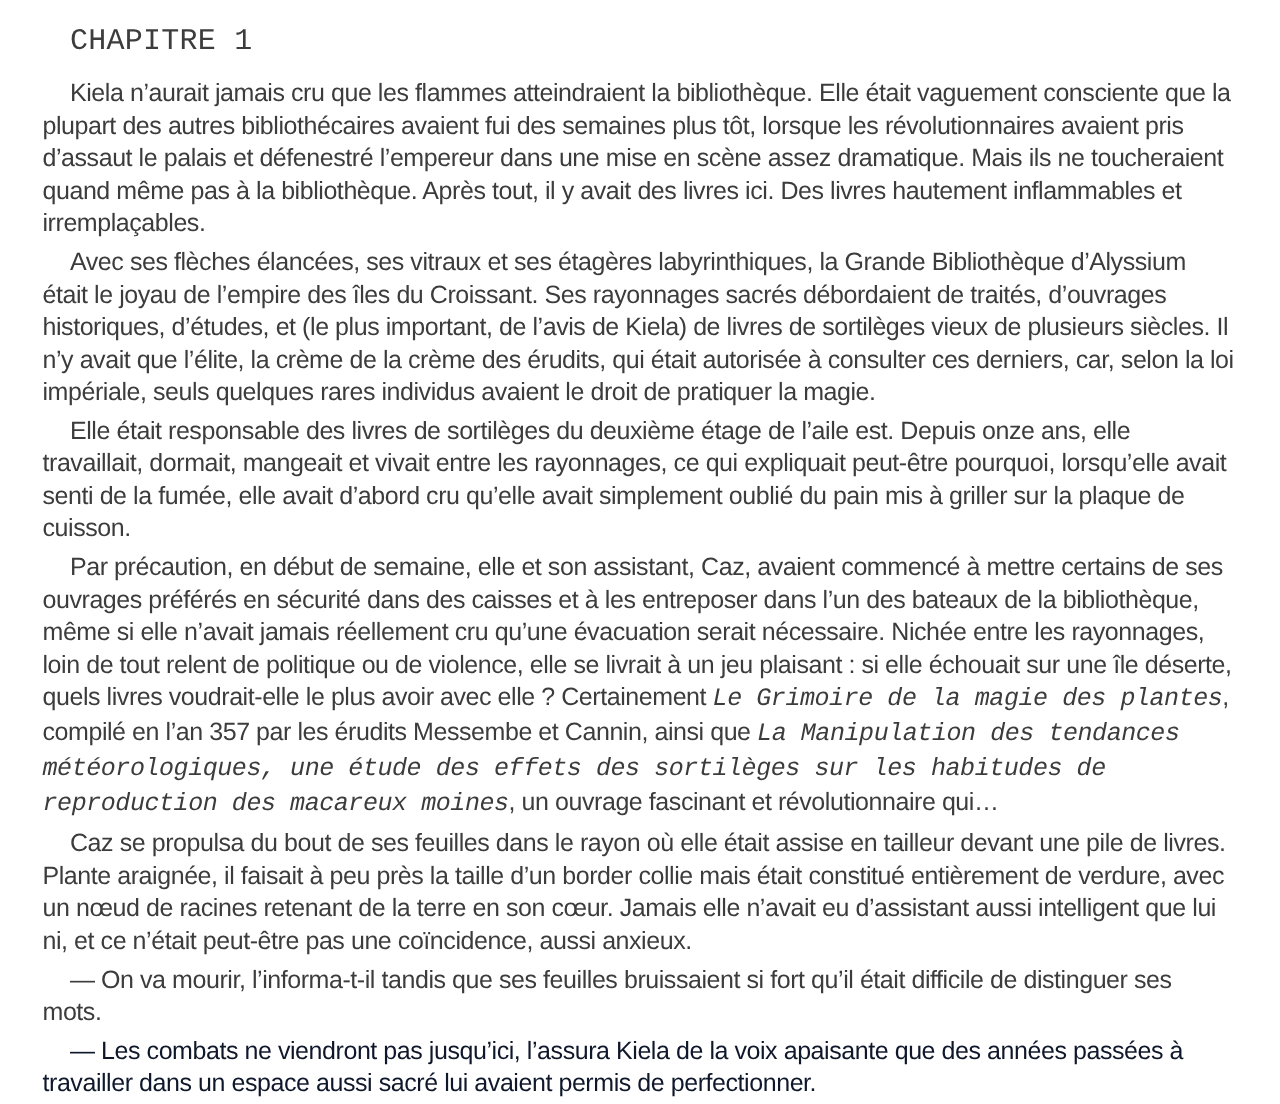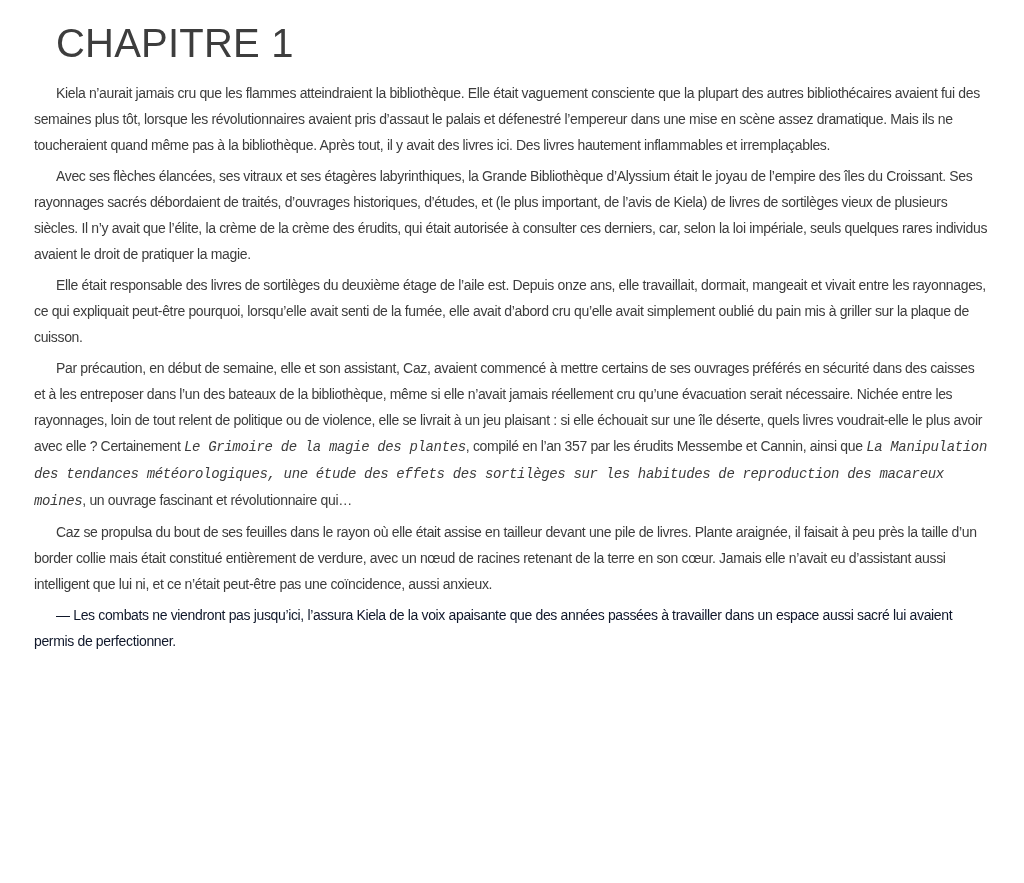--- a/index.html
+++ b/index.html
@@ -14,33 +14,33 @@
     font-family: "Liberation Sans", "DejaVu Sans", sans-serif;
   }
   .page {
     box-sizing: border-box;
     width: 1024px;
     height: 883px;
     padding: 10px 36px 0 34px;
     background: #ffffff;
   }
   .chapter-title {
-    font-family: Liberation Sans, sans-serif;
-    font-size: 40px;
+    font-family: Liberation Mono, monospace;
+    font-size: 24px;
     font-weight: 400;
     color: #3d3d3d;
     margin: 10px 0 14px 22px;
     letter-spacing: 0.2px;
     line-height: 1.15;
   }
   .chapter-body {
     width: 100%;
   }
   .paragraph {
-    font-size: 14px;
+    font-size: 20px;
     line-height: 26px;
     letter-spacing: -0.35px;
     color: #3c3c3c;
     margin: 5px 0;
     text-indent: 22px;
     text-align: left;
   }
   .seg { font-style: normal; }
   .seg.italic { font-style: italic; font-family: Liberation Mono, monospace; }
 </style>
@@ -48,15 +48,16 @@
 <body style="background: rgb(255, 255, 255);">
 
 <div class="page">
   <h1 class="chapter-title" style="color: rgb(61, 61, 61);">CHAPITRE 1</h1>
   <div class="chapter-body">
       <p class="paragraph" style="color: rgb(60, 60, 60);"><span class="seg">Kiela n’aurait jamais cru que les flammes atteindraient la bibliothèque. Elle était vaguement consciente que la plupart des autres bibliothécaires avaient fui des semaines plus tôt, lorsque les révolutionnaires avaient pris d’assaut le palais et défenestré l’empereur dans une mise en scène assez dramatique. Mais ils ne toucheraient quand même pas à la bibliothèque. Après tout, il y avait des livres ici. Des livres hautement inflammables et irremplaçables.</span></p>
       <p class="paragraph" style="color: rgb(60, 60, 60);"><span class="seg">Avec ses flèches élancées, ses vitraux et ses étagères labyrinthiques, la Grande Bibliothèque d’Alyssium était le joyau de l’empire des îles du Croissant. Ses rayonnages sacrés débordaient de traités, d’ouvrages historiques, d’études, et (le plus important, de l’avis de Kiela) de livres de sortilèges vieux de plusieurs siècles. Il n’y avait que l’élite, la crème de la crème des érudits, qui était autorisée à consulter ces derniers, car, selon la loi impériale, seuls quelques rares individus avaient le droit de pratiquer la magie.</span></p>
       <p class="paragraph" style="color: rgb(60, 60, 60);"><span class="seg">Elle était responsable des livres de sortilèges du deuxième étage de l’aile est. Depuis onze ans, elle travaillait, dormait, mangeait et vivait entre les rayonnages, ce qui expliquait peut-être pourquoi, lorsqu’elle avait senti de la fumée, elle avait d’abord cru qu’elle avait simplement oublié du pain mis à griller sur la plaque de cuisson.</span></p>
       <p class="paragraph" style="color: rgb(60, 60, 60);"><span class="seg">Par précaution, en début de semaine, elle et son assistant, Caz, avaient commencé à mettre certains de ses ouvrages préférés en sécurité dans des caisses et à les entreposer dans l’un des bateaux de la bibliothèque, même si elle n’avait jamais réellement cru qu’une évacuation serait nécessaire. Nichée entre les rayonnages, loin de tout relent de politique ou de violence, elle se livrait à un jeu plaisant&nbsp;: si elle échouait sur une île déserte, quels livres voudrait-elle le plus avoir avec elle&nbsp;? Certainement </span><span class="seg italic">Le Grimoire de la magie des plantes</span><span class="seg">, compilé en l’an 357 par les érudits Messembe et Cannin, ainsi que </span><span class="seg italic">La Manipulation des tendances météorologiques, une étude des effets des sortilèges sur les habitudes de reproduction des macareux moines</span><span class="seg">, un ouvrage fascinant et révolutionnaire qui…</span></p>
       <p class="paragraph" style="color: rgb(60, 60, 60);"><span class="seg">Caz se propulsa du bout de ses feuilles dans le rayon où elle était assise en tailleur devant une pile de livres. Plante araignée, il faisait à peu près la taille d’un border collie mais était constitué entièrement de verdure, avec un nœud de racines retenant de la terre en son cœur. Jamais elle n’avait eu d’assistant aussi intelligent que lui ni, et ce n’était peut-être pas une coïncidence, aussi anxieux.</span></p>
+      <p class="paragraph" style="color: rgb(60, 60, 60);"><span class="seg">— On va mourir, l’informa-t-il tandis que ses feuilles bruissaient si fort qu’il était difficile de distinguer ses mots.</span></p>
       <p class="paragraph" style="color: #0f172a;"><span class="seg">— Les combats ne viendront pas jusqu’ici, l’assura Kiela de la voix apaisante que des années passées à travailler dans un espace aussi sacré lui avaient permis de perfectionner.</span></p>
     </div>
 </div>
 
 </body></html>

